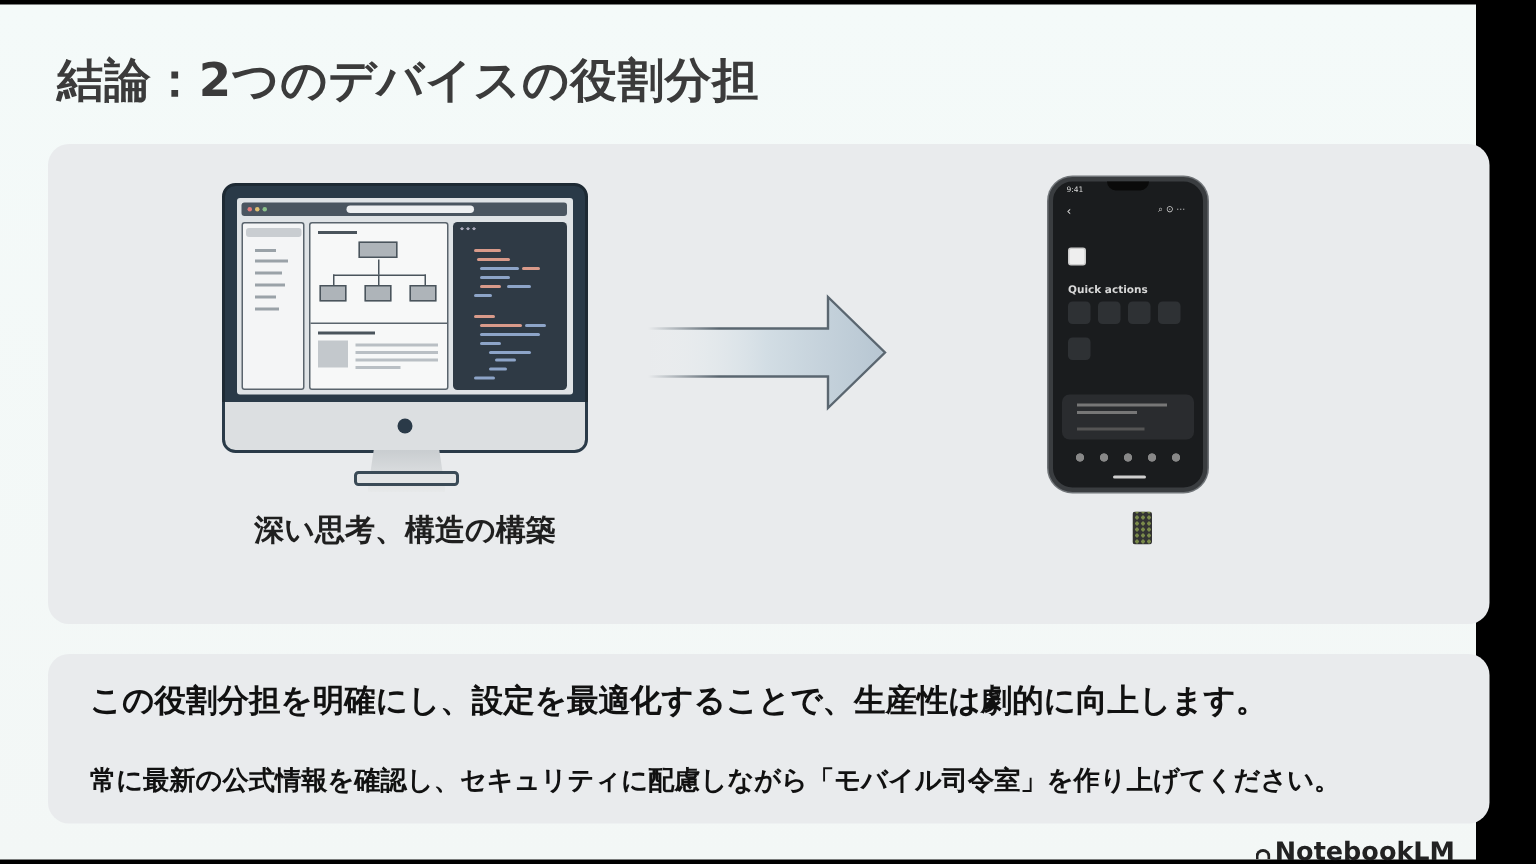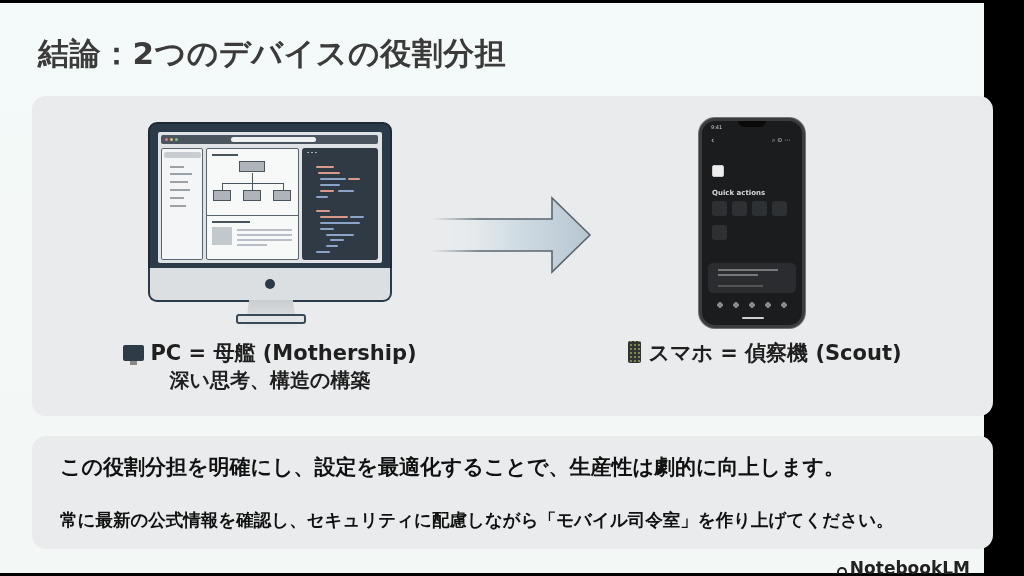--- a/index.html
+++ b/index.html
@@ -177,25 +177,24 @@
     <div style="position:absolute;left:6px;top:142px;width:88px;height:30px;background:#2a2c2f;border-radius:5px">
       <div style="position:absolute;left:10px;top:6px;width:60px;height:2px;background:#777"></div>
       <div style="position:absolute;left:10px;top:11px;width:40px;height:2px;background:#777"></div>
       <div style="position:absolute;left:10px;top:22px;width:45px;height:2px;background:#555"></div>
     </div>
     <div style="position:absolute;left:10px;top:181px;width:80px;height:6px;background:radial-gradient(circle,#888 30%,transparent 35%);background-size:16px 6px"></div>
     <div class="phone-bar"></div>
   </div>
 
   <div class="cap" style="left:100px;top:337px;width:340px">
-    <div class="cap1"><span class="emoji-pc"></span><span>PC = 母艦 (Mothership)</span></div>
     <div class="cap2">深い思考、構造の構築</div>
   </div>
   <div class="cap" style="left:570px;top:337px;width:390px">
-    <div class="cap1"><span class="emoji-phone"></span><span>スマホ = 偵察機 (Scout)</span></div>
+    <div class="cap1"><span class="emoji-phone"></span></div>
   </div>
 
   <div class="bottom-panel"></div>
   <div class="msg msg1" style="top:450px">この役割分担を明確にし、設定を最適化することで、生産性は劇的に向上します。</div>
   <div class="msg msg2" style="top:505px">常に最新の公式情報を確認し、セキュリティに配慮しながら「モバイル司令室」を作り上げてください。</div>
 
   <div class="brand"><span class="brand-icon"></span><span>NotebookLM</span></div>
 </div>
 
 </body></html>

